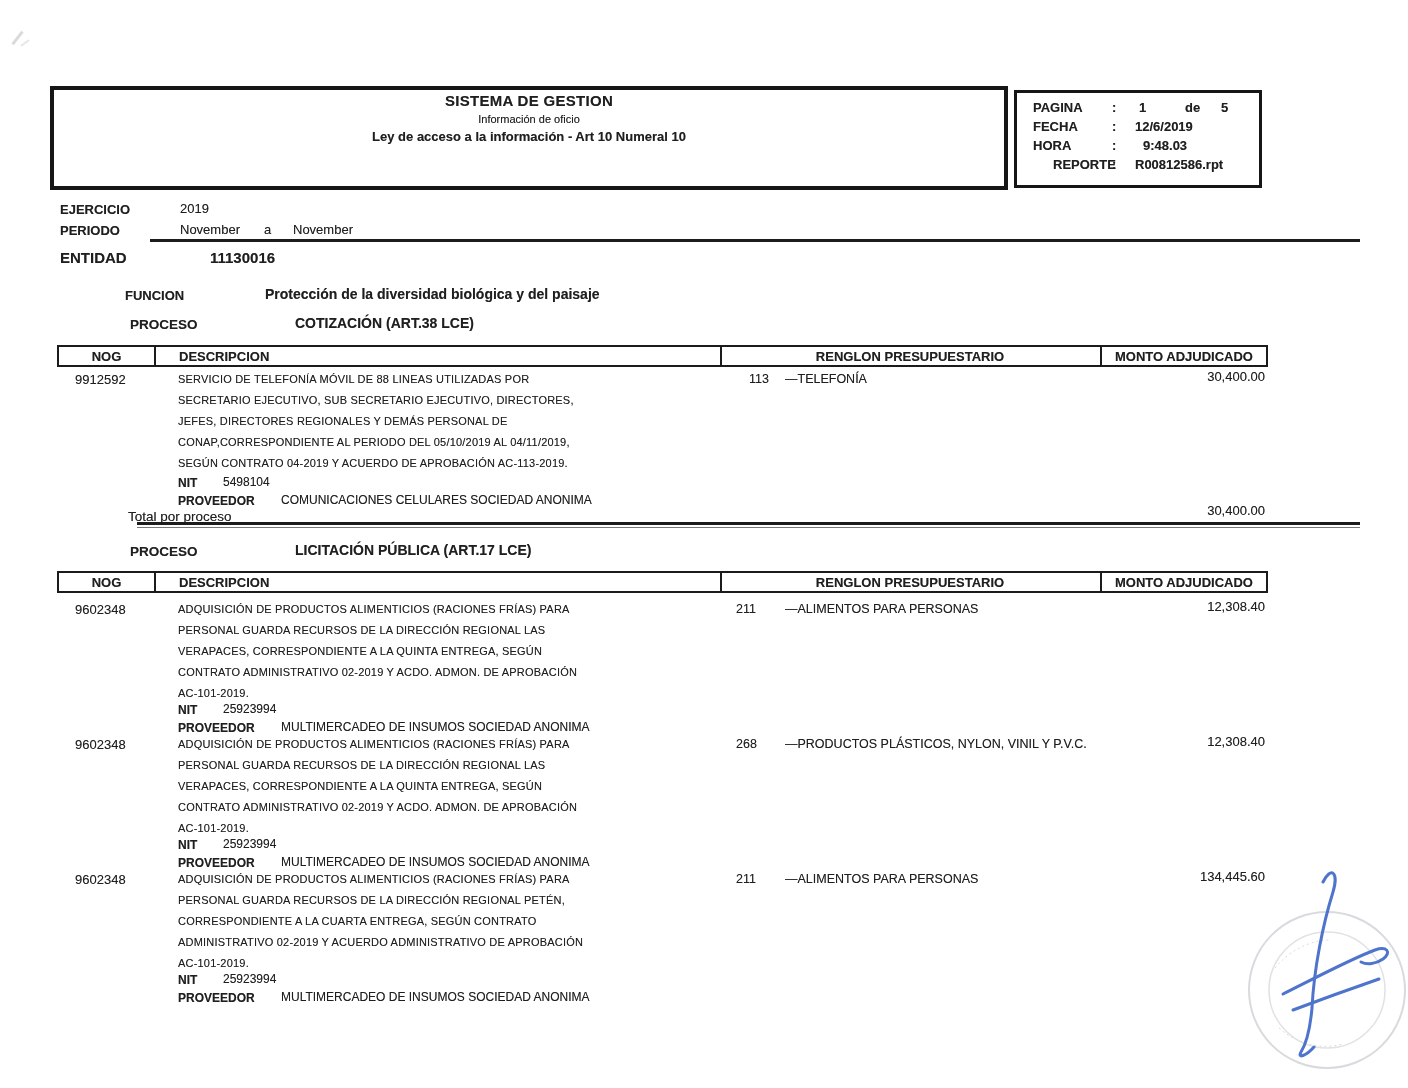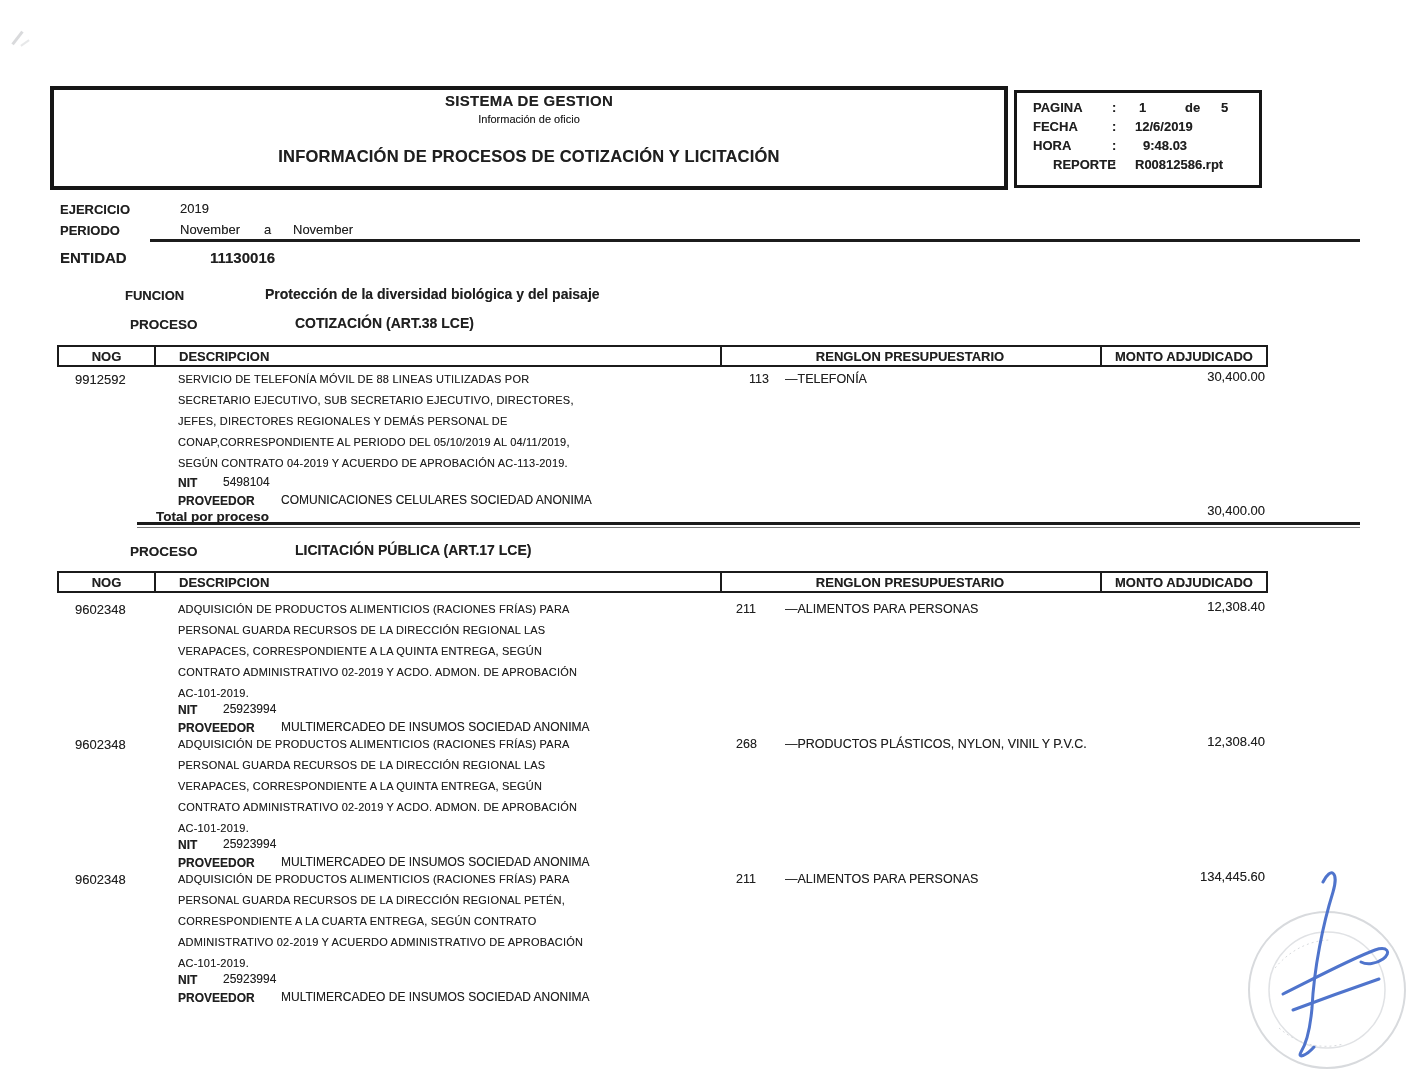--- a/index.html
+++ b/index.html
@@ -27,21 +27,21 @@
 <body>
 
 <div class="page">
 
   <div class="scanmark" style="left:16px;top:30px;width:3px;height:16px;transform:rotate(38deg);"></div>
   <div class="scanmark" style="left:24px;top:38px;width:2px;height:10px;transform:rotate(55deg);opacity:.35;"></div>
 
   <div class="hdrbox">
     <div class="abs ctr t11" style="left:0;top:23px;width:100%;">Información de oficio</div>
     <div class="abs ctr b t15" style="left:0;top:2px;width:100%;letter-spacing:.3px;">SISTEMA DE GESTION</div>
-    <div class="abs ctr b t165" style="left:0;top:57px;width:100%;letter-spacing:.2px;">INFORMACIÓN DE PROCESOS DE COTIZACIÓN Y LICITACIÓN</div>
+    <div class="abs ctr b t13" style="left:0;top:39px;width:100%;">Ley de acceso a la información - Art 10 Numeral 10</div>
   </div>
 
   <div class="metabox b t13">
     <div class="abs" style="left:16px;top:7px;">PAGINA</div>
     <div class="abs" style="left:95px;top:7px;">:</div>
     <div class="abs" style="left:122px;top:7px;">1</div>
     <div class="abs" style="left:168px;top:7px;">de</div>
     <div class="abs" style="left:204px;top:7px;">5</div>
 
     <div class="abs" style="left:16px;top:26px;">FECHA</div>
@@ -92,21 +92,21 @@
 CONAP,CORRESPONDIENTE AL PERIODO DEL 05/10/2019 AL 04/11/2019,
 SEGÚN CONTRATO 04-2019 Y ACUERDO DE APROBACIÓN AC-113-2019.</div>
   <div class="abs b t12" style="left:178px;top:476px;">NIT</div>
   <div class="abs t12" style="left:223px;top:475px;">5498104</div>
   <div class="abs b t12" style="left:178px;top:494px;">PROVEEDOR</div>
   <div class="abs t12" style="left:281px;top:493px;">COMUNICACIONES CELULARES SOCIEDAD ANONIMA</div>
   <div class="abs t125" style="left:736px;top:372px;margin-left:13px;">113</div>
   <div class="abs t125" style="left:785px;top:372px;"><span>—</span><span>TELEFONÍA</span></div>
   <div class="abs t13 monto" style="left:1100px;top:369px;">30,400.00</div>
 
-  <div class="abs t135" style="left:156px;top:509px;font-weight:bold;">Total por proceso</div>
+  <div class="abs t135" style="left:128px;top:509px;">Total por proceso</div>
   <div class="abs t13 monto" style="left:1100px;top:503px;">30,400.00</div>
   <div class="line" style="left:137px;top:522px;width:1223px;height:3px;"></div>
   <div class="line" style="left:137px;top:527px;width:1223px;height:1px;opacity:.6;"></div>
 
   <div class="abs b t135" style="left:130px;top:544px;">PROCESO</div>
   <div class="abs b t14" style="left:295px;top:542px;">LICITACIÓN PÚBLICA (ART.17 LCE)</div>
 
   <div class="thead" style="top:571px;">
     <div class="vdiv" style="left:95px;"></div>
     <div class="vdiv" style="left:661px;"></div>

